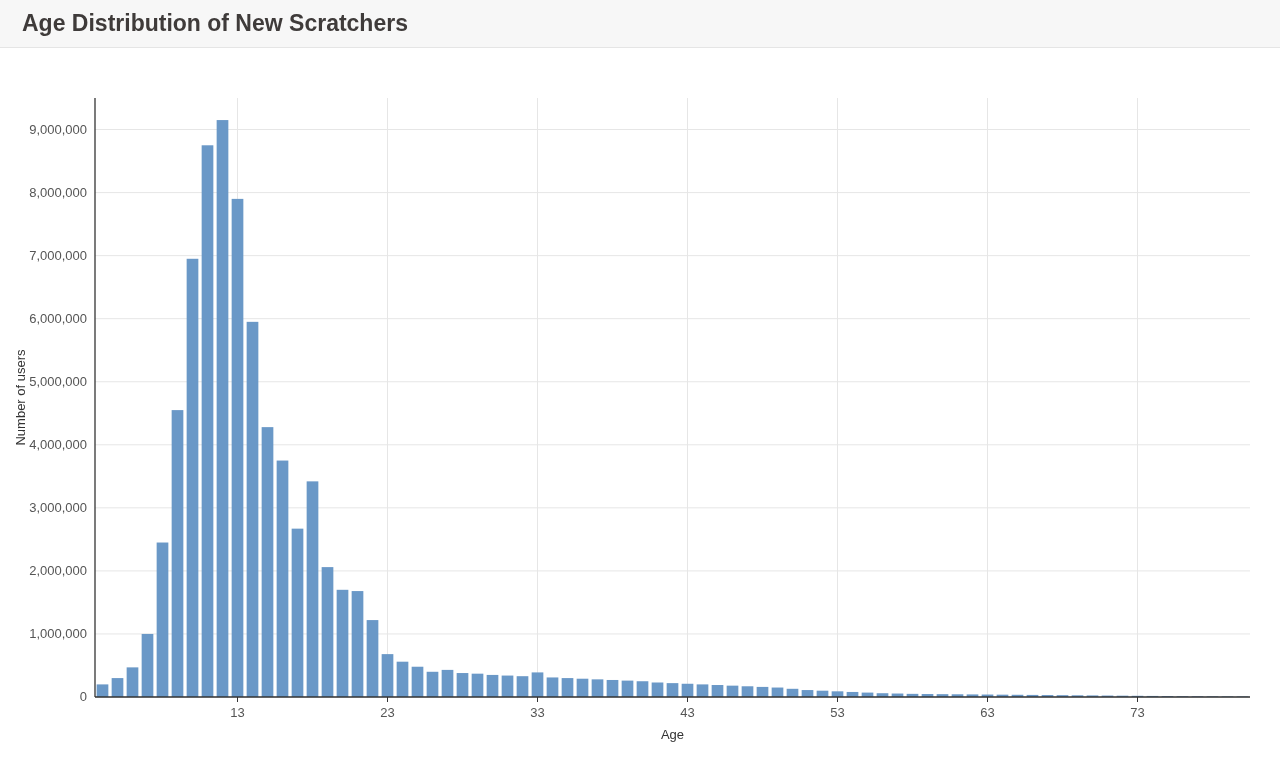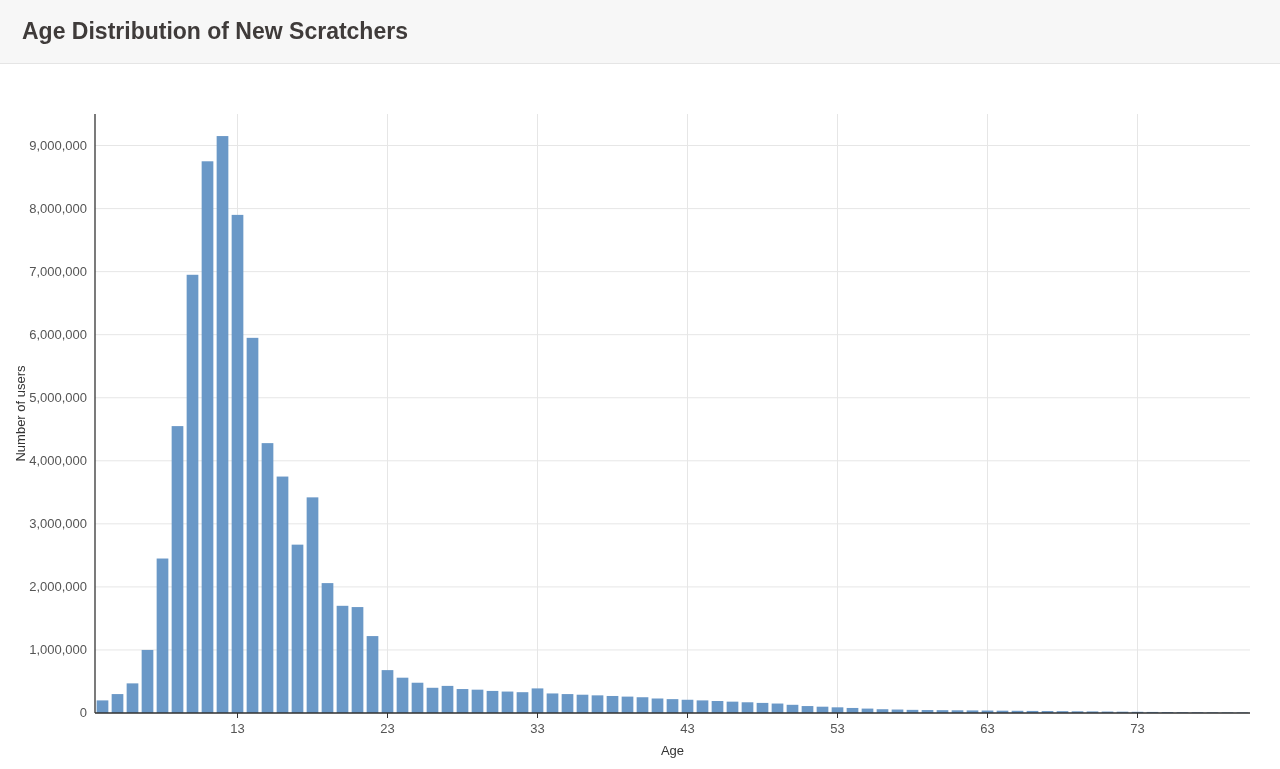--- a/index.html
+++ b/index.html
@@ -7,21 +7,21 @@
     padding: 0;
     width: 1280px;
     height: 769px;
     background: #ffffff;
     font-family: -apple-system, BlinkMacSystemFont, "Segoe UI", Helvetica, Arial, sans-serif;
     color: #333;
     overflow: hidden;
   }
   .header {
     box-sizing: border-box;
-    height: 64px;
+    height: 48px;
     background: #f7f7f7;
     border-bottom: 1px solid #e5e5e5;
     display: flex;
     align-items: center;
     padding: 0 22px;
   }
   .title {
     font-size: 23px;
     font-weight: 700;
     color: #3f3b3a;

